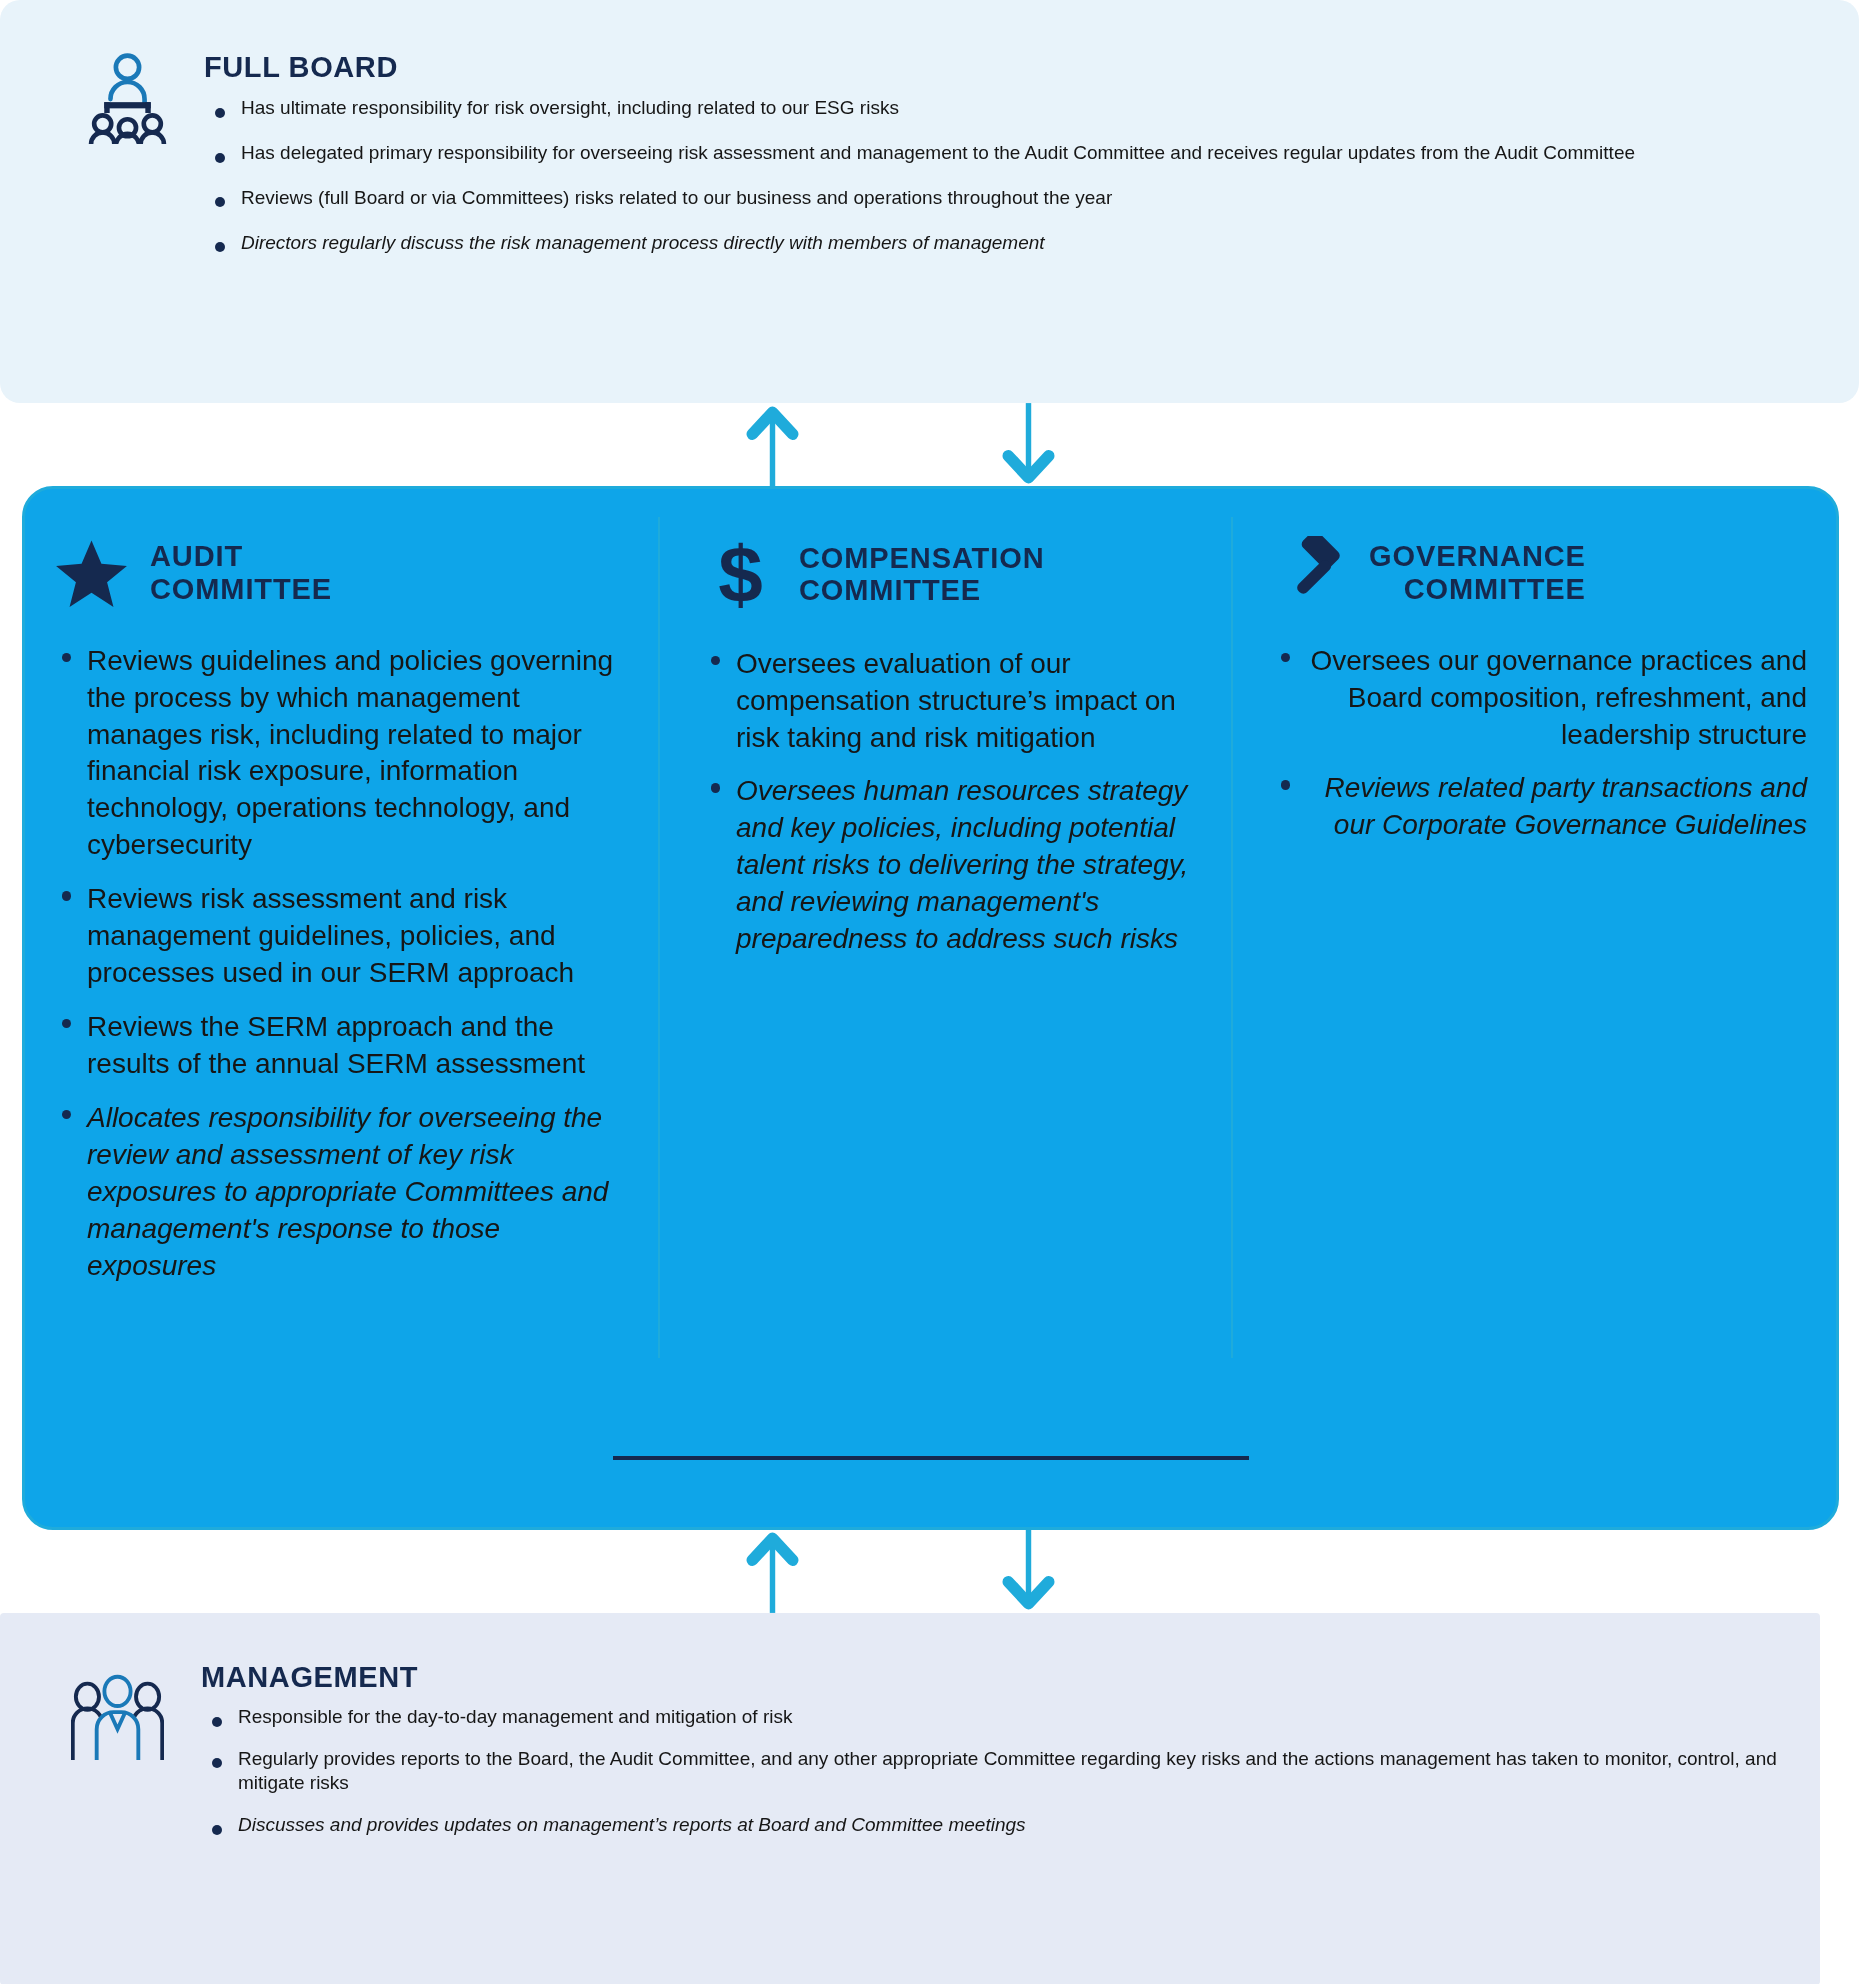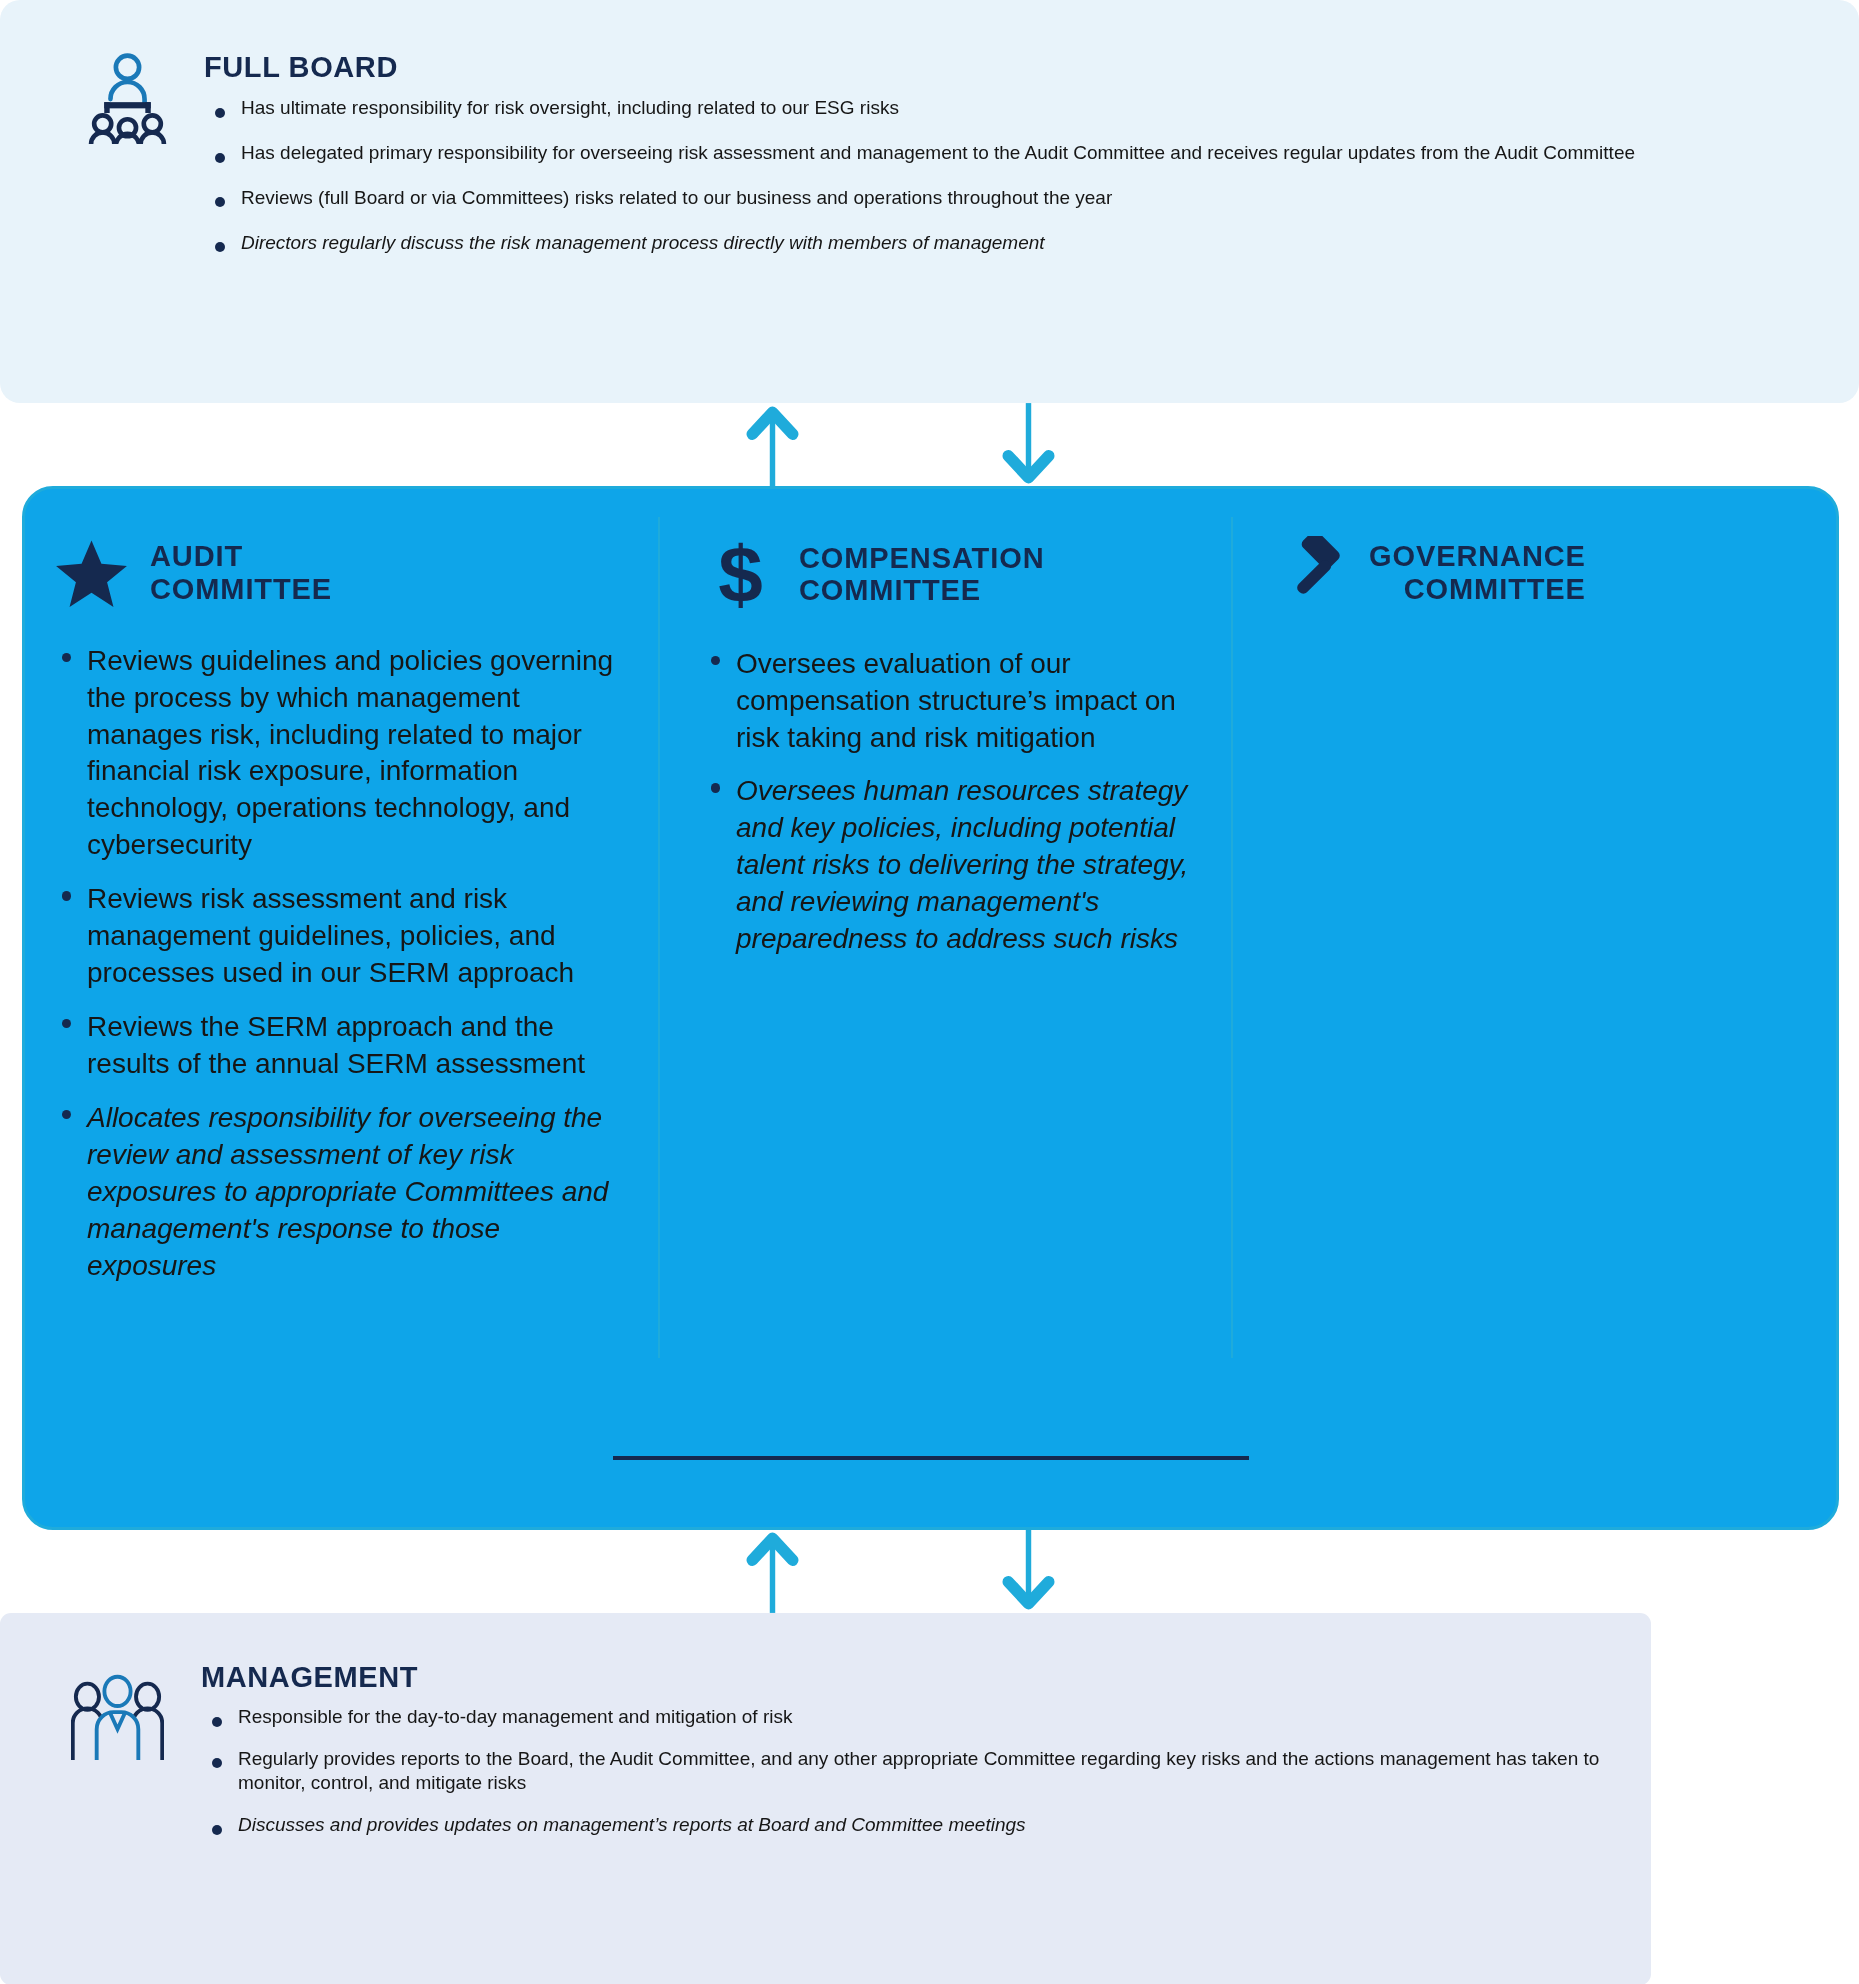--- a/index.html
+++ b/index.html
@@ -182,24 +182,24 @@
     color: #15294f;
     padding: 0 23px;
     white-space: nowrap;
   }
 
   
   .mgmt-panel {
     position: absolute;
     left: 0px;
     top: 1613px;
-    width: 1651px;
+    width: 1820px;
     height: 372px;
     background: #e5eaf5;
-    border-radius: 11px;
+    border-radius: 4px;
     box-sizing: border-box;
   }
   .mgmt-inner {
     display: flex;
     padding: 48px 0 0 71px;
   }
   .mgmt-icon {
     width: 94px;
     flex: 0 0 94px;
     margin-right: 36px;
@@ -310,20 +310,24 @@
                 <rect x="38" y="4" width="52" height="30" rx="7" transform="rotate(45 64 19)"></rect>
                 <rect x="26" y="48" width="58" height="16" rx="7" transform="rotate(-45 55 56)"></rect>
               </g>
             </svg>
           </span>
           <span class="htitle">
             <span>GOVERNANCE</span><br>
             <span>COMMITTEE</span>
           </span>
         </div>
+        <ul class="bullets">
+          <li>Oversees our governance practices and Board composition, refreshment, and leadership structure</li>
+          <li>Reviews related party transactions and our Corporate Governance Guidelines</li>
+        </ul>
       </div>
 
     </div>
 
     <div class="card-note">
       <span class="rule"></span>
       <span class="rule"></span>
     </div>
   </div>
 

